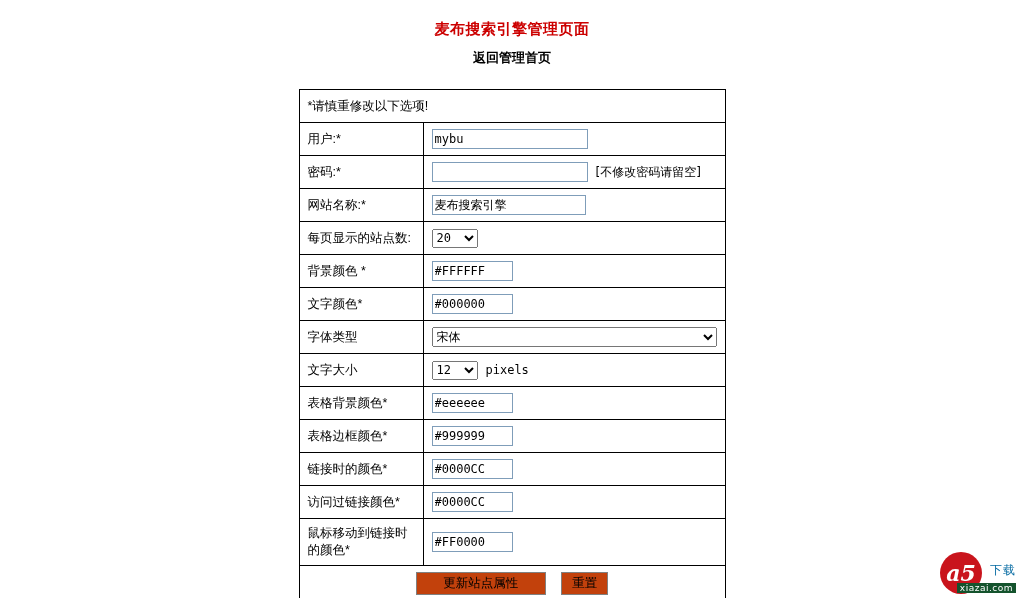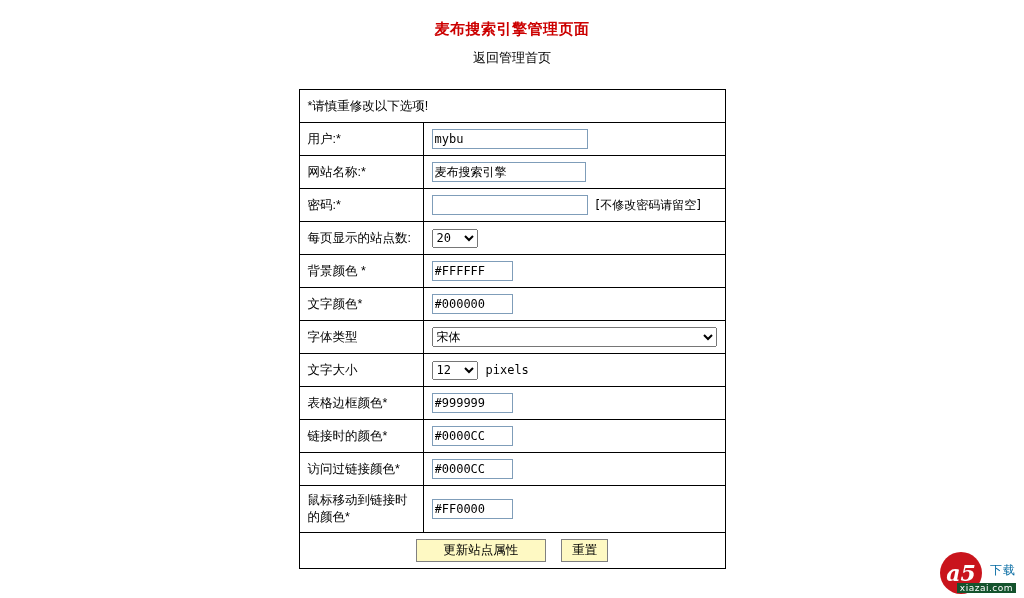--- a/index.html
+++ b/index.html
@@ -19,21 +19,21 @@
   .page-title {
     text-align: center;
     color: #cc0000;
     font-weight: bold;
     font-size: 15px;
     margin-top: 20px;
     letter-spacing: 0.5px;
   }
   .back-link {
     text-align: center;
-    font-weight: normal;
+    font-weight: bold;
     font-size: 13px;
     margin-top: 10px;
     color: #000000;
     text-decoration: none;
     display: block;
   }
   .form-wrap {
     width: 427px;
     margin: 22px auto 0 auto;
   }
@@ -101,21 +101,21 @@
   }
   td.buttons-cell {
     text-align: center;
     padding: 8px 0 9px 0;
   }
   button.form-btn {
     font-family: "DejaVu Sans", sans-serif;
     font-size: 12.5px;
     padding: 2px 10px;
     border: 1px solid #808080;
-    background: #fef9c3;
+    background: #c2410c;
     color: #000;
     cursor: pointer;
   }
   button.btn-wide { min-width: 130px; }
   button.btn-narrow { min-width: 44px; margin-left: 12px; }
 
   
   .watermark {
     position: absolute;
     right: 8px;
@@ -175,30 +175,30 @@
       </tr>
 
       <tr>
         <td class="label-cell">用户:*</td>
         <td class="field-cell">
           <input class="text-input w150" type="text" value="mybu" style="">
         </td>
       </tr>
 
       <tr>
+        <td class="label-cell">密码:*</td>
+        <td class="field-cell">
+          <input class="text-input w150" type="text" value="" style=""><span class="inline-note">[不修改密码请留空]</span>
+        </td>
+      </tr>
+
+      <tr>
         <td class="label-cell">网站名称:*</td>
         <td class="field-cell">
           <input class="text-input cjk w148" type="text" value="麦布搜索引擎" style="">
-        </td>
-      </tr>
-
-      <tr>
-        <td class="label-cell">密码:*</td>
-        <td class="field-cell">
-          <input class="text-input w150" type="text" value="" style=""><span class="inline-note">[不修改密码请留空]</span>
         </td>
       </tr>
 
       <tr>
         <td class="label-cell">每页显示的站点数:</td>
         <td class="field-cell">
           <select class="sel-small">
             <option selected="">20</option>
           </select>
         </td>
@@ -229,20 +229,26 @@
 
       <tr>
         <td class="label-cell">文字大小</td>
         <td class="field-cell">
           <select class="sel-small">
             <option selected="">12</option>
           </select><span class="px-note">pixels</span>
         </td>
       </tr>
 
+      <tr>
+        <td class="label-cell">表格背景颜色*</td>
+        <td class="field-cell">
+          <input class="text-input w75" type="text" value="#eeeeee" style="">
+        </td>
+      </tr>
 
       <tr>
         <td class="label-cell">表格边框颜色*</td>
         <td class="field-cell">
           <input class="text-input w75" type="text" value="#999999" style="">
         </td>
       </tr>
 
       <tr>
         <td class="label-cell">链接时的颜色*</td>

